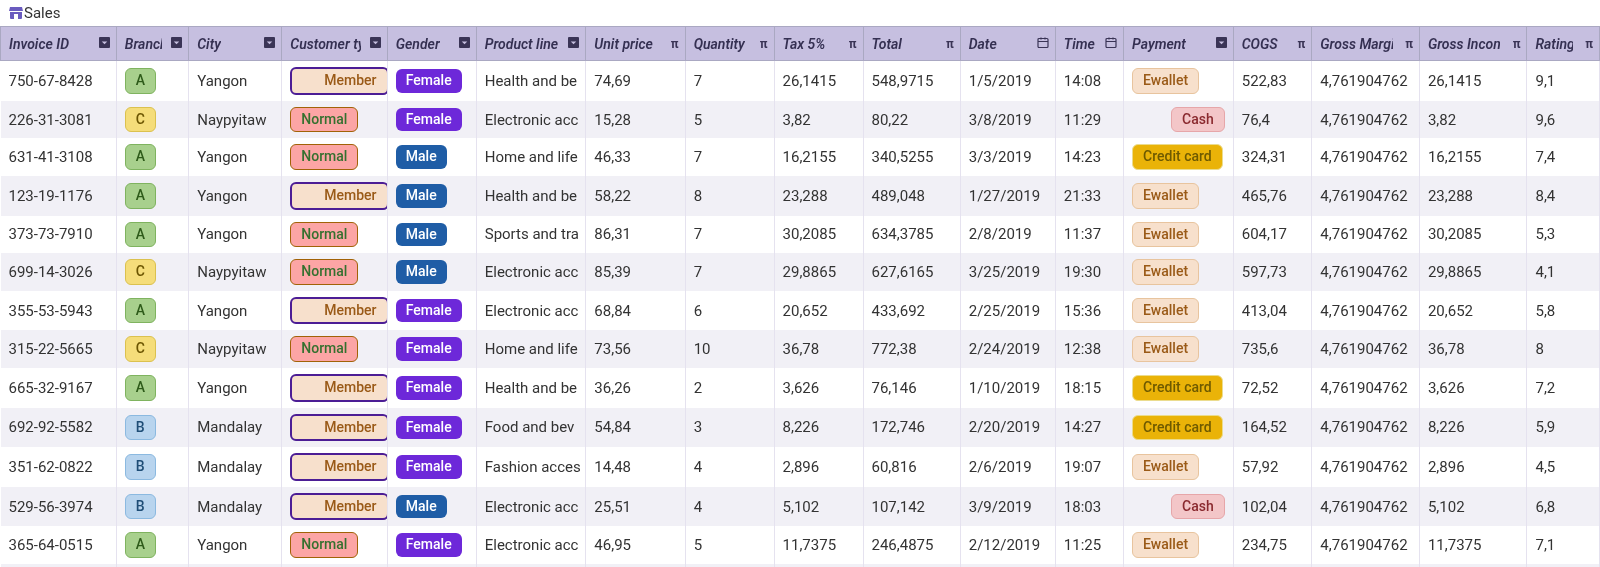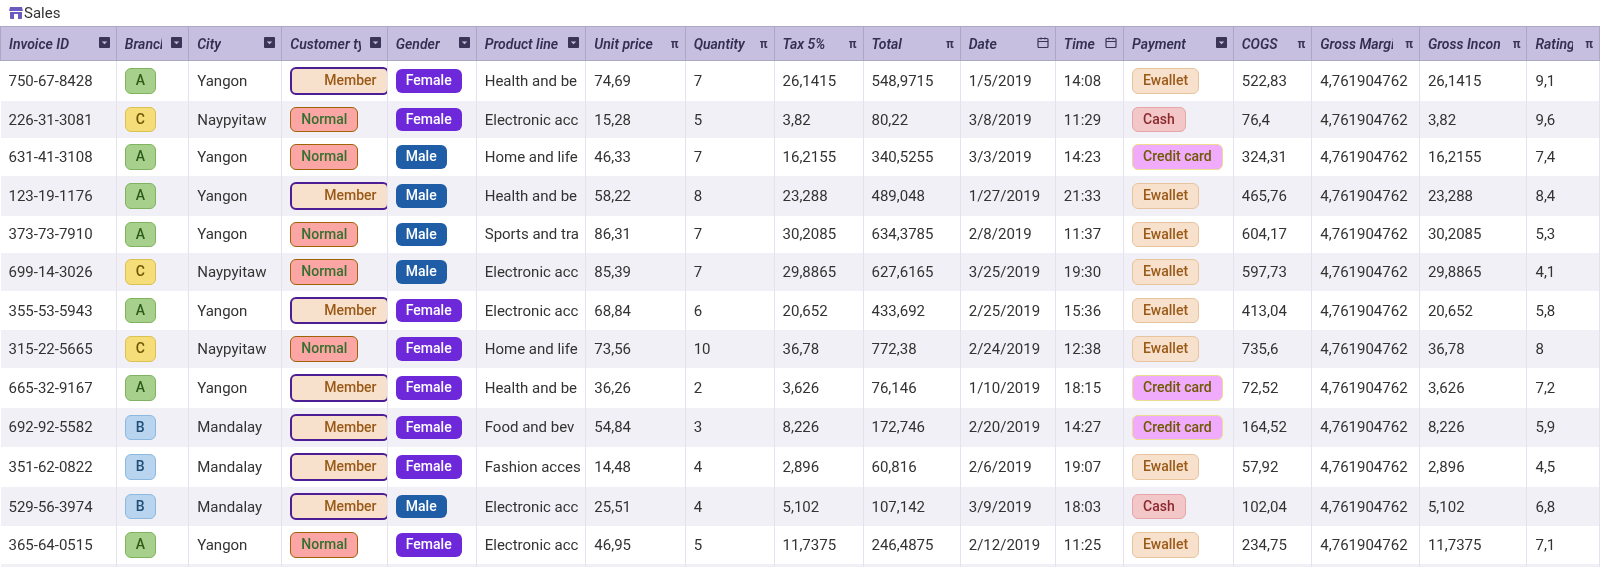--- a/index.html
+++ b/index.html
@@ -79,22 +79,22 @@
 .badge-branch-B { background: #b8d4ee; color: #1e4d76; border:1px solid #8bb9e0;}
 .badge-branch-C { background: #f5dd7a; color: #6b5400; border:1px solid #dbc14f;}
 
 .badge-cust-Member { background: #f7e0cc; color: #9a5a17; border:2px solid #4c1d95;padding-left:32px;}
 .badge-cust-Normal { background: #fca5a5; color: #35702f; border:1px solid #a16207;}
 
 .badge-gender-Female { background: #6d28d9; color: #fff; }
 .badge-gender-Male   { background: #1f5da6; color: #fff; }
 
 .badge-pay-Ewallet     { background: #f7e0cc; color: #9a5a17; border:1px solid #e8c49e;}
-.badge-pay-Cash        { background: #f3c6c8; color: #8a2a2f; border:1px solid #e6a6a9;}
-.badge-pay-Credit-card { background: #f0abfc; color: #6e5a00; border:1px solid #ebdc8e;}
+.badge-pay-Cash        { background: #f3c6c8; color: #8a2a2f; border:1px solid #e6a6a9;margin-left:39px;}
+.badge-pay-Credit-card { background: #eab308; color: #6e5a00; border:1px solid #ebdc8e;}
 
 
 .col-invoice  { width: 112px; }
 .col-branch   { width: 70px; }
 .col-city     { width: 90px; }
 .col-cust     { width: 102px; }
 .col-gender   { width: 86px; }
 .col-product  { width: 106px; }
 .col-unit     { width: 96px; }
 .col-qty      { width: 86px; }

